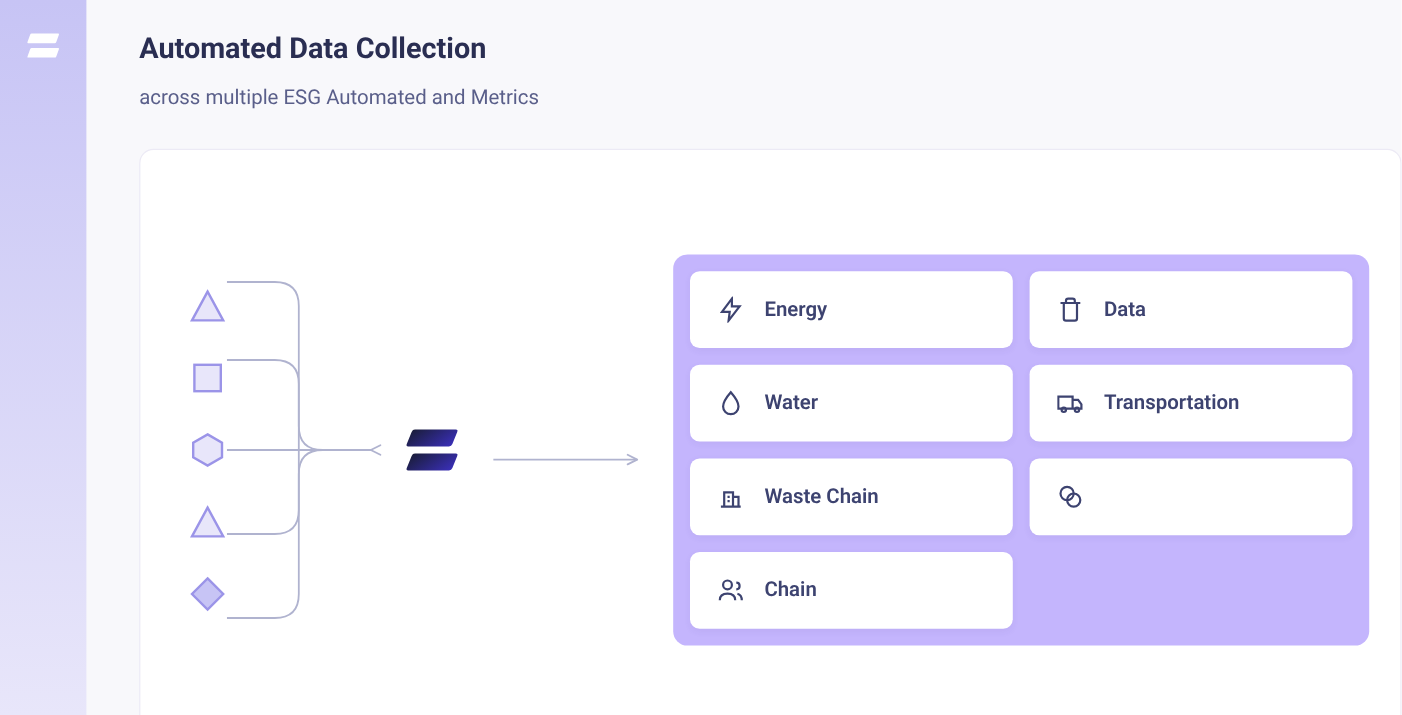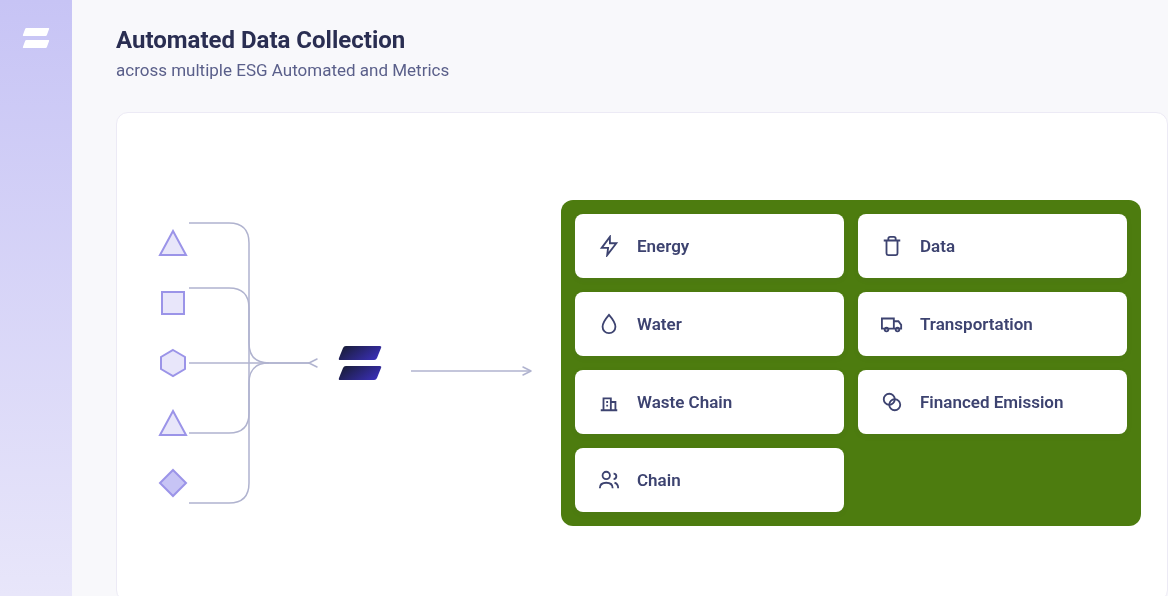--- a/index.html
+++ b/index.html
@@ -36,21 +36,21 @@
       border-radius: 1px;
     }
     .main {
       margin-left: 72px;
       padding: 26px 0 0 44px;
     }
     .title {
       font-size: 24px;
       font-weight: 700;
       color: #2a2e52;
-      margin-bottom: 6px;
+      margin-bottom: 18px;
     }
     .subtitle {
       font-size: 17px;
       color: #5a5f8a;
       font-weight: 400;
     }
     .panel {
       margin-top: 32px;
       background: #fff;
       border: 1px solid #eceaf5;
@@ -96,21 +96,21 @@
       transform: skewX(-22deg);
       border-radius: 2px;
     }
     .arrow-out {
       width: 130px;
       height: 2px;
       position: relative;
       margin: 0 20px;
     }
     .categories-container {
-      background: #4d7c0f;
+      background: #c4b5fd;
       border-radius: 12px;
       padding: 14px;
       display: grid;
       grid-template-columns: 1fr 1fr;
       gap: 14px;
       flex: 1;
       max-width: 580px;
     }
     .cat-card {
       background: #fff;
@@ -254,21 +254,20 @@
           <span class="cat-label">Waste Chain</span>
         </div>
 
         <div class="cat-card">
           <span class="cat-icon">
             <svg width="22" height="22" viewBox="0 0 24 24" fill="none" stroke-width="2">
                 <circle cx="9" cy="9" r="6"></circle>
                 <circle cx="15" cy="15" r="6"></circle>
               </svg>
           </span>
-          <span class="cat-label">Financed Emission</span>
         </div>
 
         <div class="cat-card">
           <span class="cat-icon">
             <svg width="22" height="22" viewBox="0 0 24 24" fill="none" stroke-width="2">
                 <circle cx="9" cy="7" r="4"></circle>
                 <path d="M2 21 Q2 15 9 15 Q16 15 16 21 M17 11 Q20 11 20 8 Q20 5 17 5 M22 21 Q22 16 18 15"></path>
               </svg>
           </span>
           <span class="cat-label">Chain</span>

